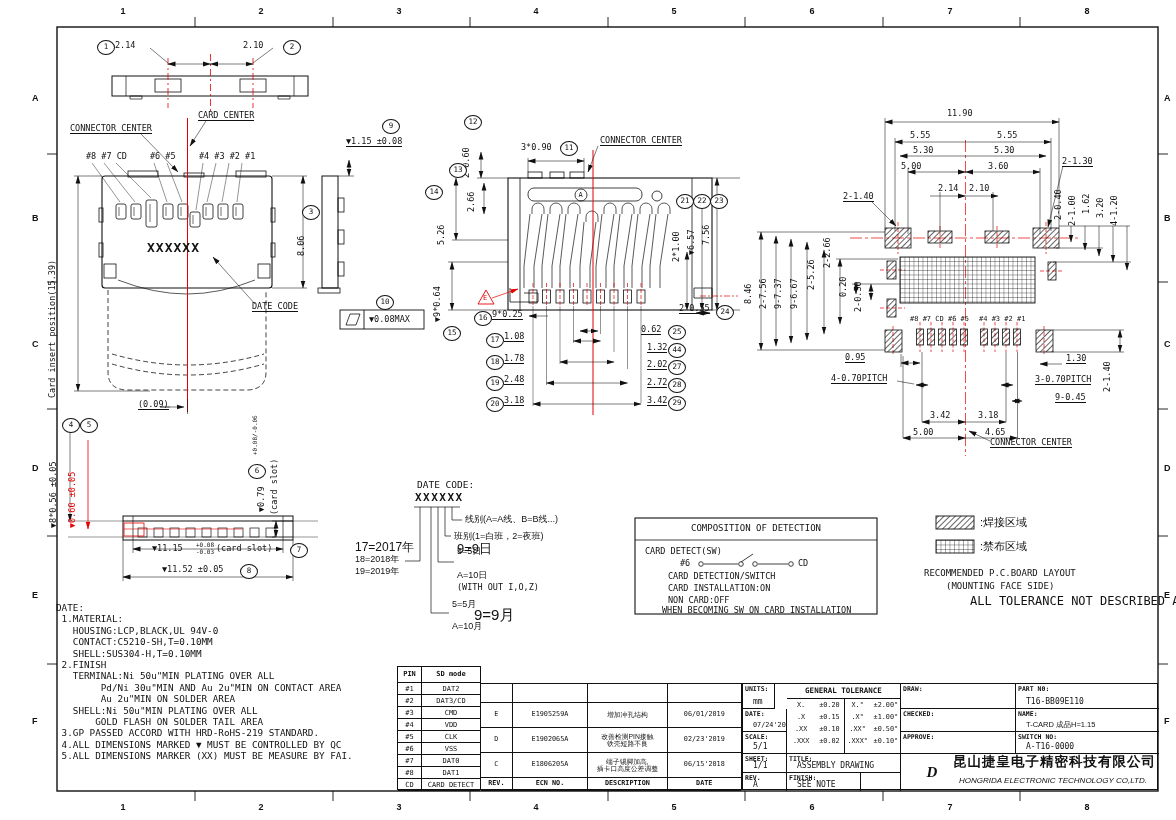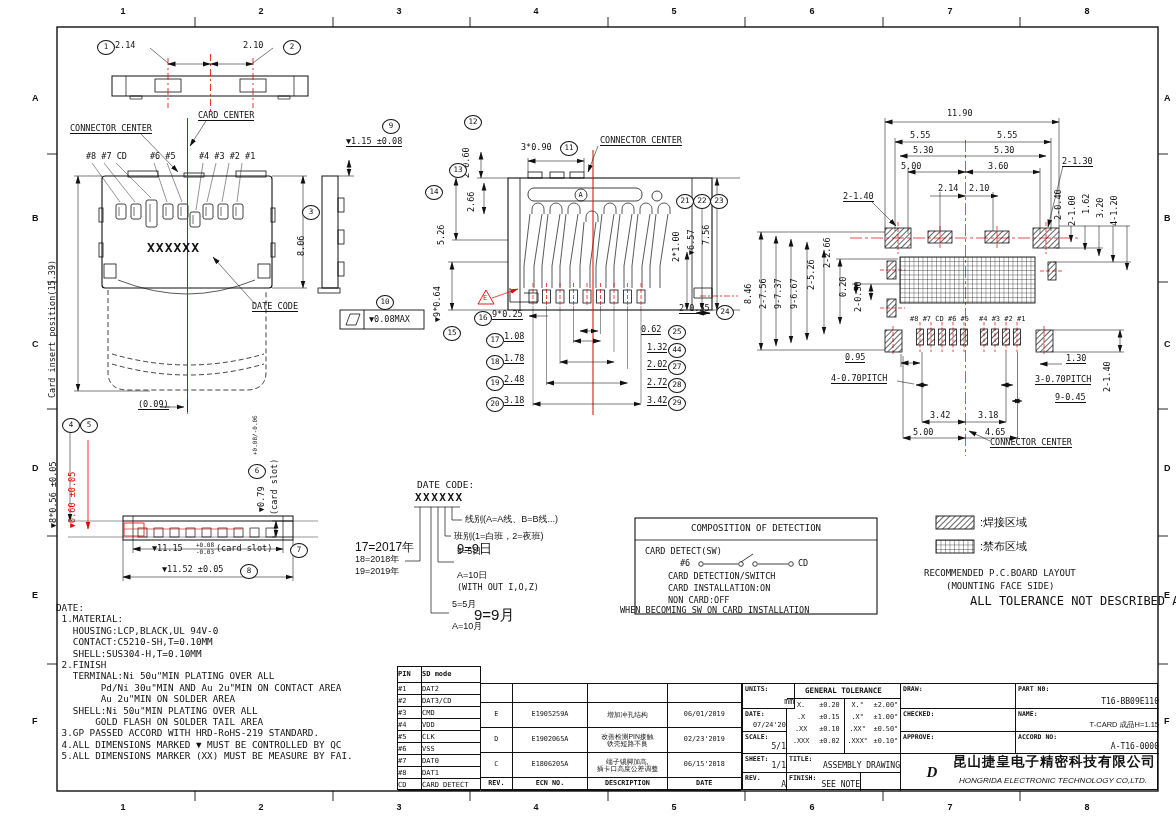--- a/index.html
+++ b/index.html
@@ -14,24 +14,24 @@
   .r{color:#e60000;}
   .bal{position:absolute;width:16px;height:13px;border:1px solid #111;border-radius:50%;
        font-size:7.5px;line-height:11.5px;text-align:center;background:#fff;z-index:3;}
   .zone{position:absolute;font:bold 9px "Liberation Sans",sans-serif;}
   .notes{position:absolute;left:56px;top:602px;}
   .notes div{white-space:pre;font-size:9.3px;line-height:11.4px;}
   .tbl{position:absolute;border:1.3px solid #111;box-sizing:border-box;background:#fff;}
   .cell{position:absolute;box-sizing:border-box;border-right:0.8px solid #111;border-bottom:0.8px solid #111;
         font-size:7px;line-height:8px;overflow:hidden;}
   .cell .lab{position:absolute;left:2px;top:1px;font-size:6.5px;font-weight:bold;}
-  .cell .val{position:absolute;left:10px;right:0;bottom:2px;text-align:right;font-size:8px;}
+  .cell .val{position:absolute;left:10px;right:0;bottom:2px;text-align:left;font-size:8px;}
   .pt-row,.rv-row,.tol-row{display:flex;}
   .pt-row span{box-sizing:border-box;border-right:0.8px solid #111;border-bottom:0.8px solid #111;
-               font-size:7px;line-height:12px;display:block;}
+               font-size:7px;line-height:12px;text-align:center;display:block;}
   .pt-row .c1{width:24px;} .pt-row .c2{width:58px;border-right:none;}
   .rv-row span{box-sizing:border-box;border-right:0.8px solid #111;border-bottom:0.8px solid #111;
                text-align:center;display:flex;align-items:center;justify-content:center;
                font-size:6.8px;line-height:7.5px;white-space:pre-line;}
   .rv-row .c1{width:32px;} .rv-row .c2{width:76px;} .rv-row .c3{width:80px;} .rv-row .c4{width:74px;border-right:none;}
   .tol-row span{width:25%;font-size:6.8px;line-height:12px;text-align:center;display:block;}
   .cjk{font-family:"Liberation Sans",sans-serif;}
 </style>
 </head>
 <body>
@@ -504,21 +504,21 @@
 <span class="t" style="left:946px;top:581px;font-size:9px">(MOUNTING FACE SIDE)</span>
 <span class="t" style="left:970px;top:596px;font-size:12px">ALL TOLERANCE NOT DESCRIBED ARE ±0.05</span>
 
 <span class="t" style="left:635px;top:523px;width:242px;text-align:center;font-size:9px">COMPOSITION OF DETECTION</span>
 <span class="t" style="left:645px;top:546px">CARD DETECT(SW)</span>
 <span class="t" style="left:680px;top:558px">#6</span>
 <span class="t" style="left:798px;top:558px">CD</span>
 <span class="t" style="left:668px;top:571px">CARD DETECTION/SWITCH</span>
 <span class="t" style="left:668px;top:583px">CARD INSTALLATION:ON</span>
 <span class="t" style="left:668px;top:595px">NON CARD:OFF</span>
-<span class="t" style="left:620px;top:605px">WHEN BECOMING SW ON CARD INSTALLATION</span>
+<span class="t" style="left:662px;top:605px">WHEN BECOMING SW ON CARD INSTALLATION</span>
 
 <span class="t" style="left:417px;top:480px;font-size:9.5px">DATE CODE:</span>
 <span class="t" style="left:415px;top:493px;font-size:11px;font-weight:bold;letter-spacing:1.5px">XXXXXX</span>
 <span class="t cjk" style="left:465px;top:514px;font-size:9px">线别(A=A线、B=B线...)</span>
 <span class="t cjk" style="left:454px;top:531px;font-size:9px">班别(1=白班，2=夜班)</span>
 <span class="t cjk" style="left:457px;top:546px;font-size:9px">5=5日</span>
 <span class="t cjk" style="left:457px;top:544px;font-size:13px">9=9日</span>
 <span class="t cjk" style="left:457px;top:570px;font-size:9px">A=10日</span>
 <span class="t" style="left:457px;top:582px;font-size:8.5px">(WITH OUT I,O,Z)</span>
 <span class="t cjk" style="left:355px;top:542px;font-size:12px">17=2017年</span>
@@ -634,21 +634,21 @@
     </div>
   <div class="rv-row" style="font-weight:bold">
     <span class="c1" style="height:13px">REV.</span>
     <span class="c2" style="height:13px">ECN NO.</span>
     <span class="c3" style="height:13px">DESCRIPTION</span>
     <span class="c4" style="height:13px">DATE</span>
   </div>
 </div>
 
 <div class="tbl" style="left:742px;top:683px;width:416px;height:107px;">
-  <div class="cell" style="left:0;top:0;width:52px;height:25px">
+  <div class="cell" style="left:0;top:0;width:32px;height:25px">
     <span class="lab">UNITS:</span>
     <span class="val">mm</span>
   </div>
   <div class="cell" style="left:0;top:25px;width:44px;height:23px">
     <span class="lab">DATE:</span>
     <span class="val" style="font-size:6.8px">07/24'2017</span>
   </div>
   <div class="cell" style="left:0;top:48px;width:44px;height:22px">
     <span class="lab">SCALE:</span>
     <span class="val">5/1</span>
@@ -715,21 +715,21 @@
   </div>
   <div class="cell" style="left:273px;top:0;width:143px;height:25px;border-right:none">
     <span class="lab">PART N0:</span>
     <span class="val">T16-BB09E110</span>
   </div>
   <div class="cell" style="left:273px;top:25px;width:143px;height:23px;border-right:none">
     <span class="lab">NAME:</span>
     <span class="val cjk" style="font-size:7.5px">T-CARD 成品H=1.15</span>
   </div>
   <div class="cell" style="left:273px;top:48px;width:143px;height:22px;border-right:none">
-    <span class="lab">ACCORD NO:</span>
+    <span class="lab">SWITCH NO:</span>
     <span class="val">A-T16-0000</span>
   </div>
   <div class="cell" style="left:158px;top:70px;width:258px;height:37px;border-right:none;border-bottom:none">
     <span style="position:absolute;left:16px;top:6px;width:30px;height:24px;font:italic bold 15px 'Liberation Serif',serif;text-align:center;line-height:24px">D</span>
     <span class="cjk" style="position:absolute;left:52px;top:4px;font-size:13.5px;font-weight:bold;letter-spacing:1px;white-space:nowrap">昆山捷皇电子精密科技有限公司</span>
     <span style="position:absolute;left:58px;top:22px;font:italic 8px 'Liberation Sans',sans-serif;white-space:nowrap">HONGRIDA ELECTRONIC TECHNOLOGY CO,LTD.</span>
   </div>
 </div>
 
 </div>

